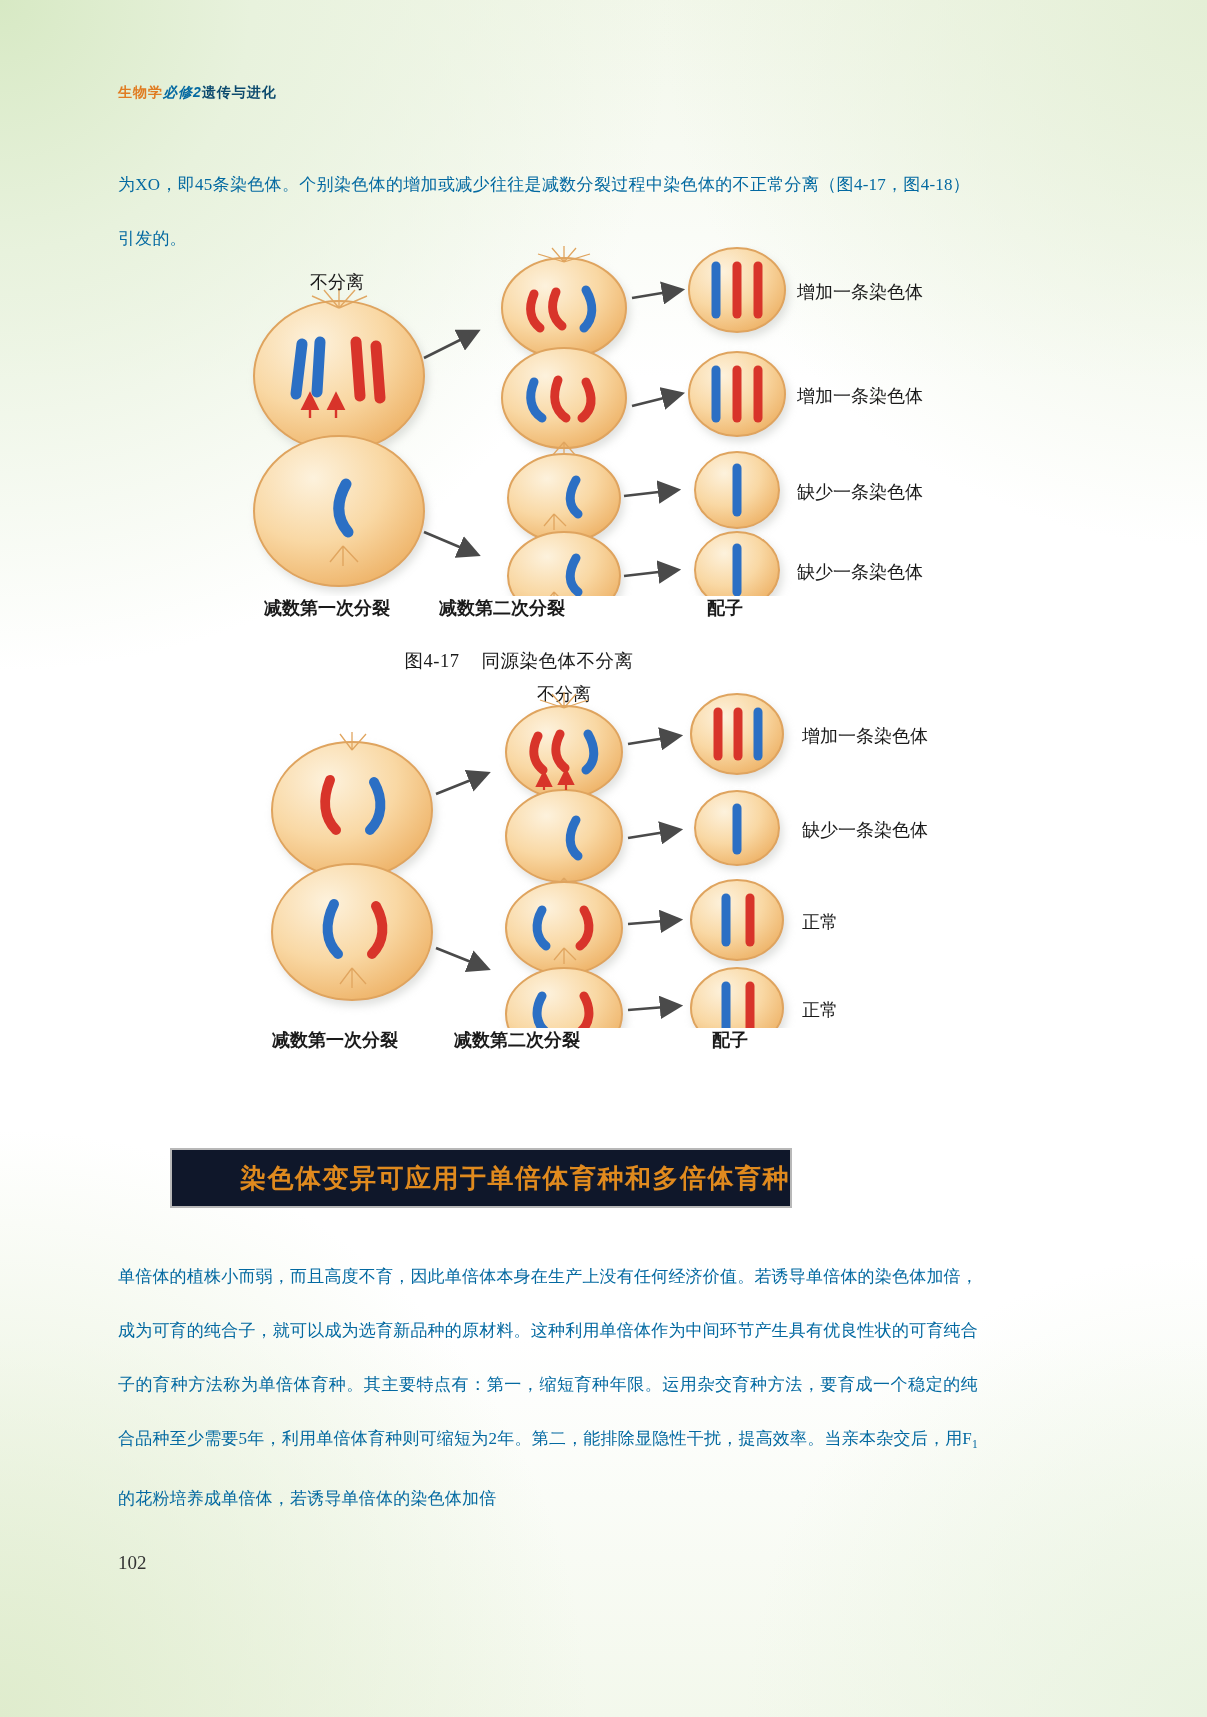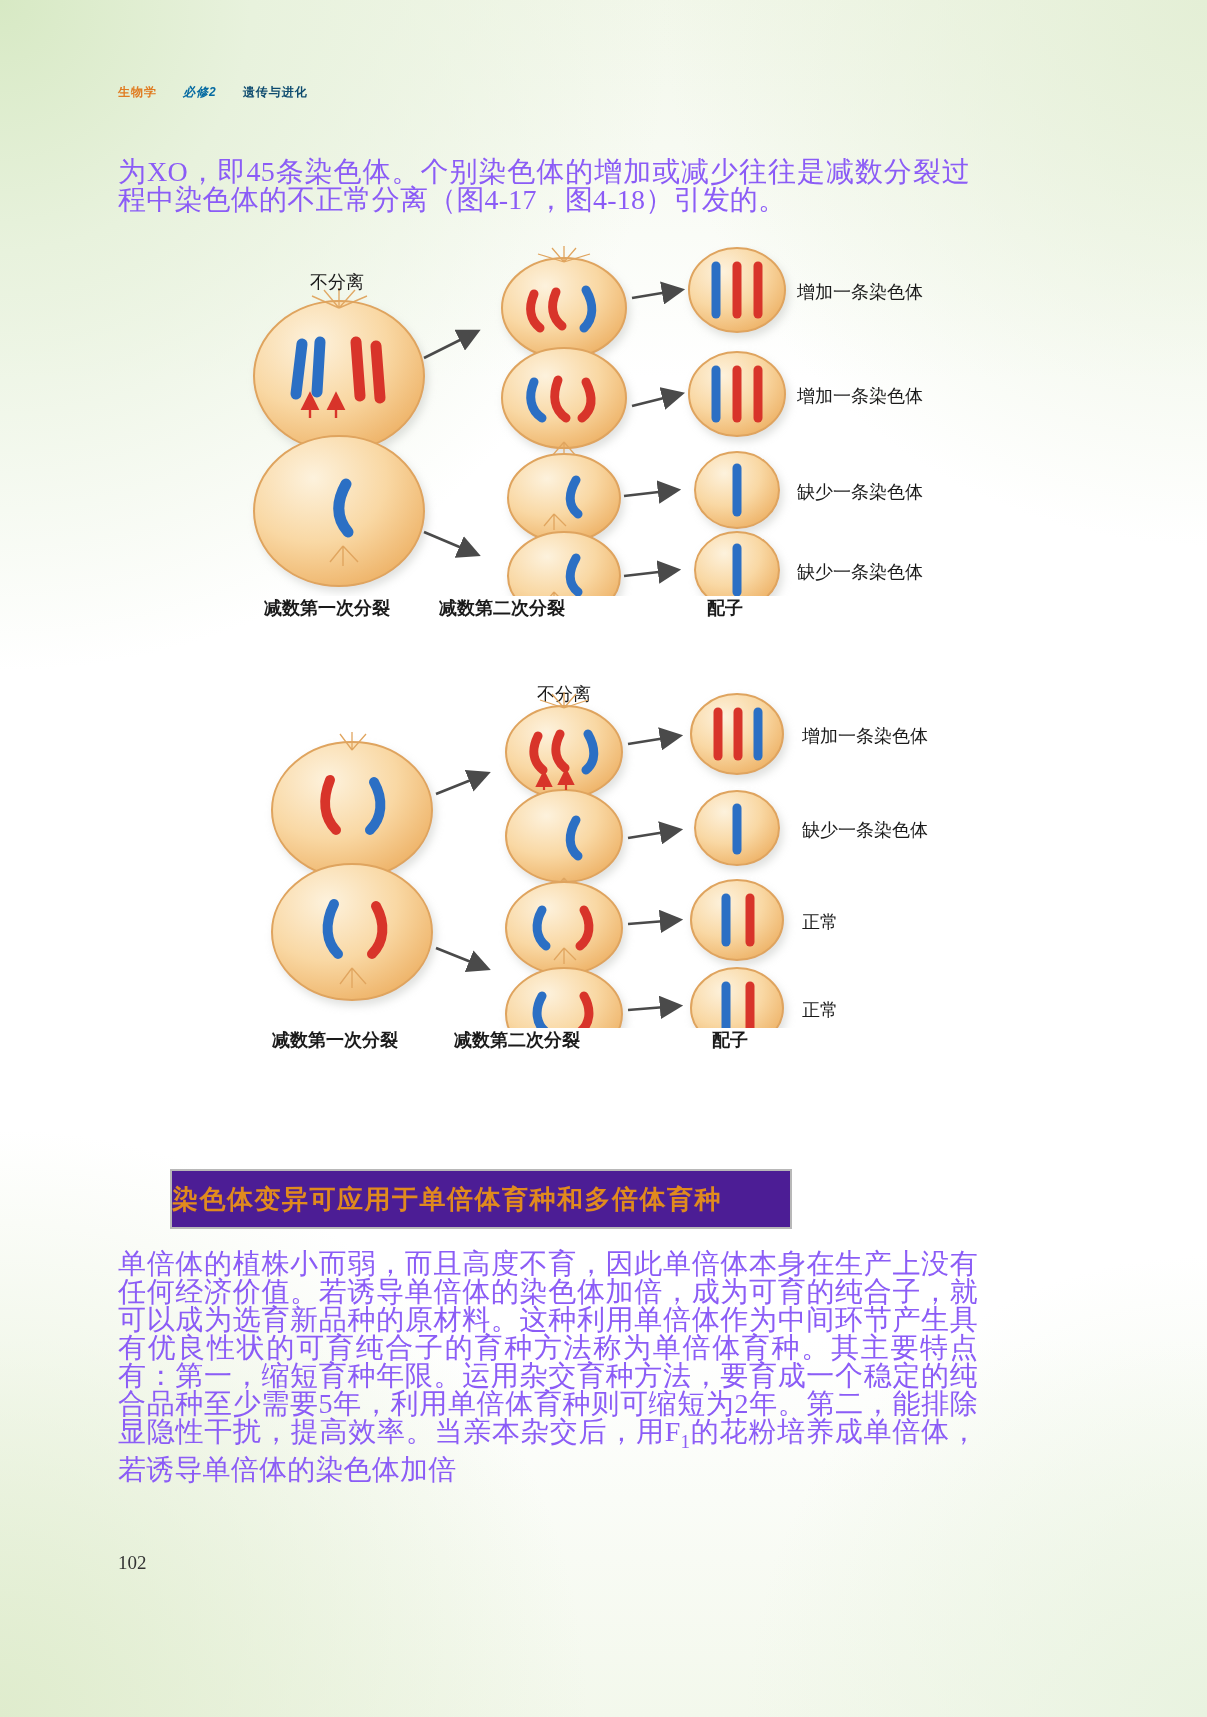--- a/index.html
+++ b/index.html
@@ -36,35 +36,34 @@
     z-index: 2;
   }
 
   
   .running-head {
     position: absolute;
     top: 84px;
     left: 10px;
     display: flex;
     align-items: baseline;
-    gap: 26px;
     font-family: "Liberation Sans", sans-serif;
     font-weight: bold;
-    font-size: 12px;
+    font-size: 14px;
     letter-spacing: 1px;
   }
   .rh-subject { color: #e07c22; }
   .rh-vol { color: #0369a1; font-style: italic; }
   .rh-title { color: #0c4a6e; }
 
   
   .body-text {
-    font-size: 28px;
-    line-height: 28px;
-    color: #8b5cf6;
+    font-size: 17px;
+    line-height: 54px;
+    color: #0369a1;
     text-align: justify;
     letter-spacing: 0.2px;
   }
   .para-top {
     position: absolute;
     top: 158px;
     left: 10px;
     width: 852px;
   }
   .para-bottom {
@@ -104,25 +103,24 @@
   .diagram { display: block; }
 
   
   .section-head {
     position: absolute;
     top: 1148px;
     left: 62px;
     width: 618px;
     height: 56px;
     border: 2px solid #b8b8b8;
-    background: #4c1d95;
+    background: #0f172a;
     display: flex;
     align-items: center;
-    justify-content: flex-start;
-    margin-top: 21px;
+    justify-content: flex-end;
   }
   .section-head-text {
     font-family: "Liberation Sans", sans-serif;
     font-weight: bold;
     font-size: 26px;
     color: #e08a1e;
     letter-spacing: 1.5px;
   }
 
   
@@ -279,20 +277,23 @@
       <text x="673" y="252" font-family="Liberation Sans, sans-serif" font-size="18" fill="#1a1a1a">缺少一条染色体</text>
       <text x="673" y="332" font-family="Liberation Sans, sans-serif" font-size="18" fill="#1a1a1a">缺少一条染色体</text>
     </svg>
 
     <div class="stage-labels" style="height:30px;">
       <span style="left:140px; top:0;">减数第一次分裂</span>
       <span style="left:315px; top:0;">减数第二次分裂</span>
       <span style="left:583px; top:0;">配子</span>
     </div>
 
+    <div class="fig-caption" style="margin-top:22px; padding-right:110px;">
+      <span class="cap-num">图4-17</span><span>同源染色体不分离</span>
+    </div>
   </div>
 
   <div class="figure" id="figure-2">
 
     <svg class="diagram" width="900" height="350" viewBox="0 0 900 350">
       <defs>
         <radialGradient id="cellg2" cx="35%" cy="28%" r="78%">
           <stop offset="0%" stop-color="#fdf2dd"></stop>
           <stop offset="55%" stop-color="#f9d8a4"></stop>
           <stop offset="100%" stop-color="#eeb368"></stop>

